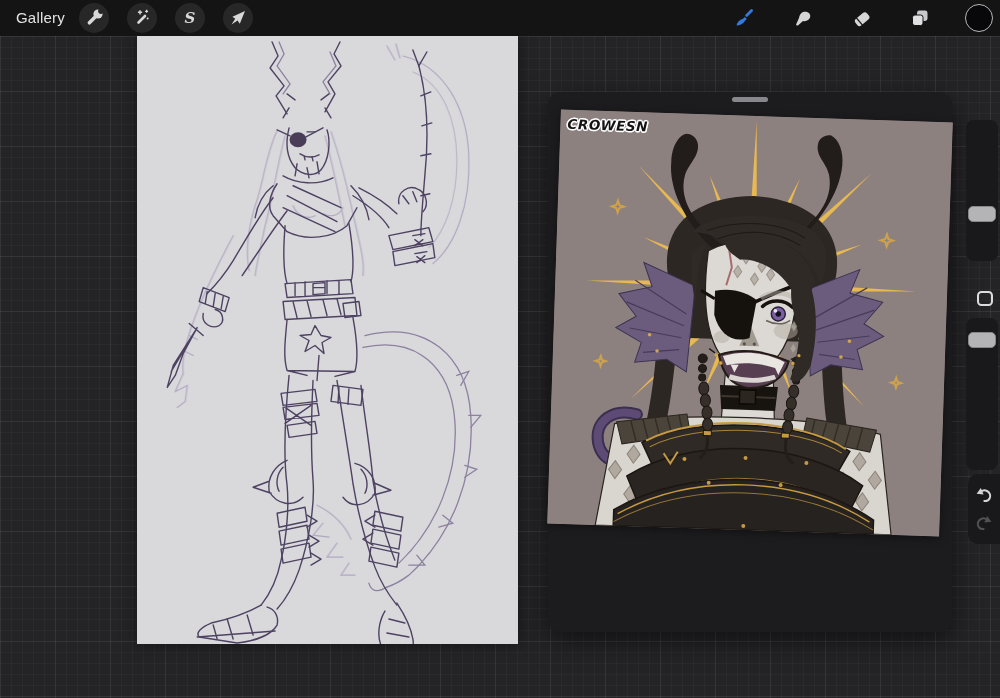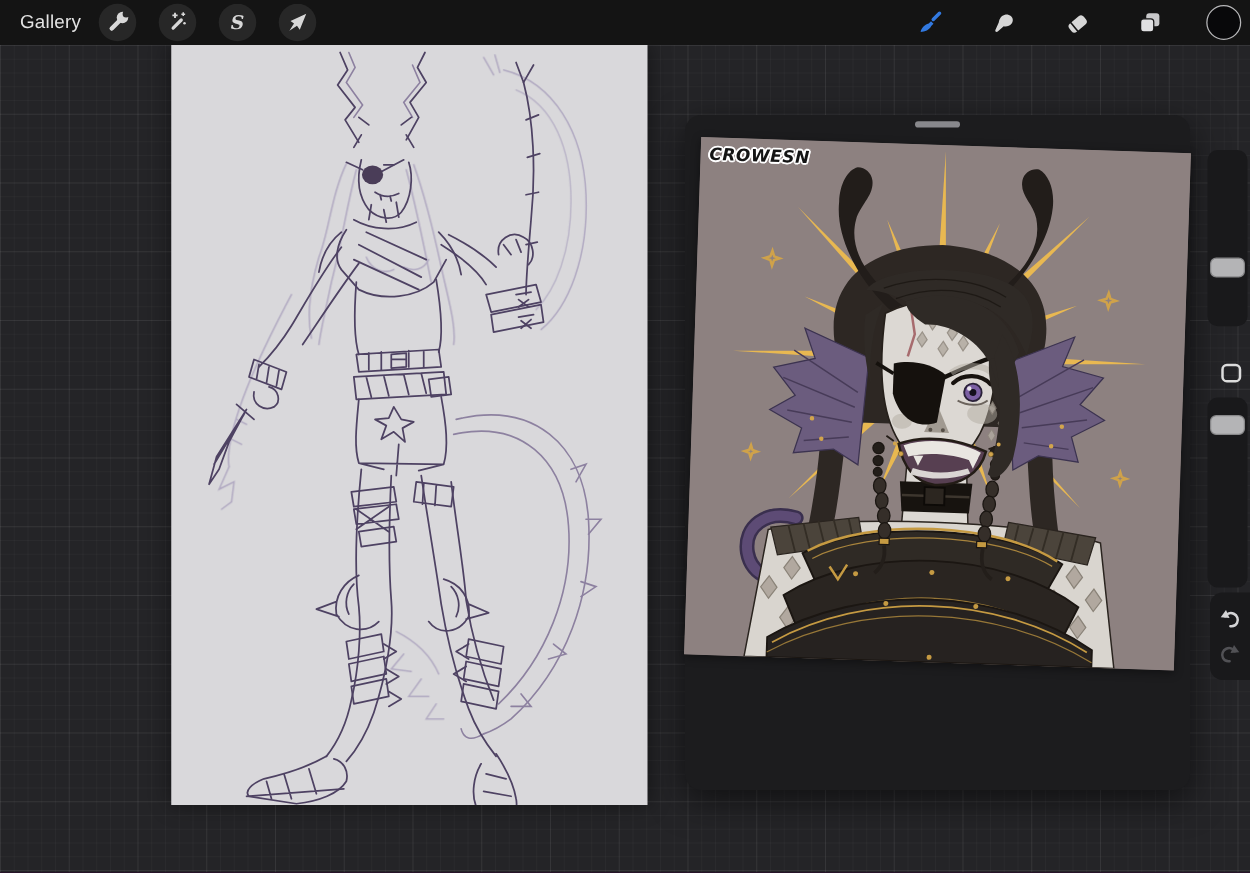--- a/index.html
+++ b/index.html
@@ -1,18 +1,18 @@
 <!DOCTYPE html>
 <html><head>
 <meta charset="utf-8">
 <style>
   html,body{margin:0;padding:0;background:#0d0d0d;}
   *{box-sizing:border-box;}
   .app{position:relative;width:1000px;height:698px;overflow:hidden;
-       font-family:"Liberation Sans",sans-serif;background:#701a75;}
+       font-family:"Liberation Sans",sans-serif;background:#86efac;}
 
   
   .topbar{position:absolute;left:0;top:0;width:1000px;height:36px;background:#141414;z-index:30;}
   .gallery{position:absolute;left:16px;top:9px;font-size:15px;color:#e3e3e3;letter-spacing:.2px;cursor:default;}
   .tool-circle{position:absolute;top:3px;width:30px;height:30px;border-radius:50%;background:#272727;display:flex;align-items:center;justify-content:center;}
   .rt{position:absolute;top:5px;width:26px;height:26px;display:flex;align-items:center;justify-content:center;}
   .color-swatch{position:absolute;top:4px;width:28px;height:28px;border-radius:50%;border:1.5px solid #b7b7b9;background:#08080a;}
 
   
   .workspace{position:absolute;left:0;top:36px;width:1000px;height:662px;

